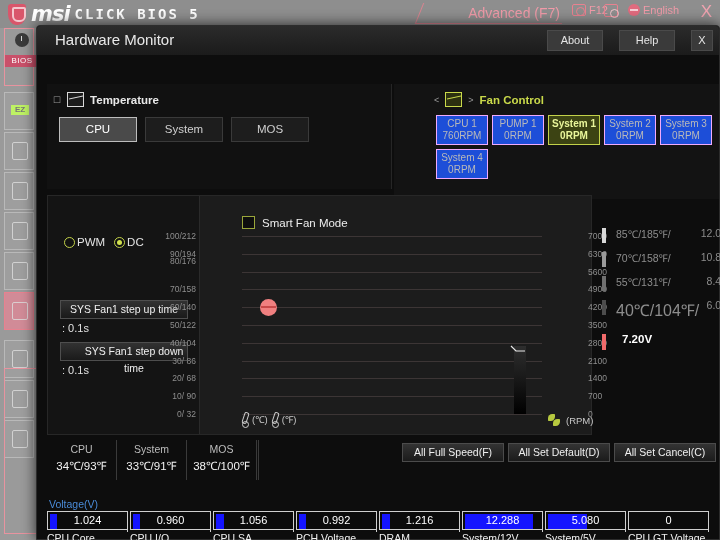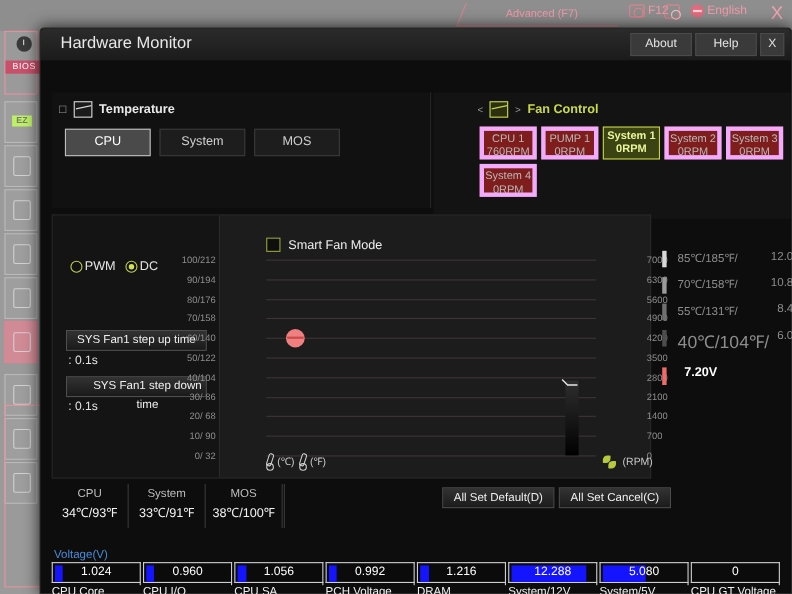--- a/index.html
+++ b/index.html
@@ -29,21 +29,21 @@
   .msi-word {
     font-family:"DejaVu Sans", sans-serif; font-weight:bold; font-style:italic;
     font-size:21px; color:#ffffff; letter-spacing:-1px;
   }
   .msi-click {
     font-family:"DejaVu Sans Mono", monospace; font-weight:bold;
     font-size:14px; color:#ffffff; letter-spacing:2px;
   }
   .adv-mode {
     position:absolute; left:425px; top:3px; width:135px; height:20px;
-    color:#f09aa8; font-size:10px; text-align:center; line-height:20px;
+    color:#f09aa8; font-size:14px; text-align:right; line-height:20px;
   }
   .adv-mode:before {
     content:""; position:absolute; left:-6px; top:0; width:146px; height:20px;
     border-bottom:1px solid #e8818f; border-left:1px solid #e8818f;
     transform: skewX(-22deg); opacity:.85;
   }
   .top-item { position:absolute; top:4px; display:flex; align-items:center; gap:3px;
               color:#f09aa8; font-size:11px; }
   .ico-box { width:14px; height:12px; border:1px solid #e8818f; border-radius:2px; position:relative; }
   .ico-box:after { content:""; position:absolute; left:3px; top:2px; width:7px; height:7px;
@@ -80,21 +80,21 @@
     background:#131313; border:1px solid #2c2c2c;
     box-shadow: 0 0 14px rgba(0,0,0,.75);
     border-radius:4px 4px 0 0;
   }
   .dlg-title {
     position:relative; height:29px;
     background: linear-gradient(#2b2b2b,#1b1b1b);
     border-radius:4px 4px 0 0;
   }
   .dlg-title .t { position:absolute; left:18px; top:5px; color:#e8e8e8; font-size:15px; }
-  .dlg-btns { position:absolute; right:6px; top:4px; display:flex; gap:3px;justify-content:flex-end; }
+  .dlg-btns { position:absolute; right:6px; top:4px; display:flex; gap:16px;justify-content:flex-end; }
   .dlg-btn {
     min-width:56px; height:21px; background:#3a3a3a; color:#e4e4e4;
     border:1px solid #4a4a4a; font-size:11px; text-align:center; line-height:19px;
     cursor:pointer;
   }
   .dlg-btn.sq { min-width:22px; }
 
   .dlg-body { position:absolute; left:0; top:29px; width:682px; height:484px; background:#0d0d0d; }
 
   
@@ -120,21 +120,21 @@
   .tab {
     width:78px; height:25px; background:#1d1d1d; border:1px solid #3a3a3a;
     color:#cfcfcf; font-size:11.5px; text-align:center; line-height:23px; cursor:pointer;
   }
   .tab.sel { background:#4a4a4a; border:1px solid #bdbdbd; color:#ffffff; }
 
   
   .fan-panel { position:absolute; left:357px; top:29px; width:325px; height:115px; background:#131313; }
   .fan-grid { position:absolute; left:42px; top:31px; display:flex; flex-wrap:wrap; gap:4px; width:280px; }
   .fan-box {
-    width:52px; height:30px; background:#7f1d1d; border:4px solid #f0abfc;
+    width:52px; height:30px; background:#1d4ed8; border:1px solid #f0abfc;
     color:#b9b9b9; font-size:10px; text-align:center; padding-top:2px; cursor:pointer;
   }
   .fan-box .n { display:block; font-size:10px; line-height:12px; }
   .fan-box .r { display:block; font-size:10px; line-height:12px; }
   .fan-box.sel { background:#3c4313; border:1px solid #c3d24a; color:#e6f08a; }
   .fan-box.sel .n, .fan-box.sel .r { color:#e9f59a; font-weight:bold; }
   .caret { position:absolute; left:150px; top:112px; width:1px; height:12px; background:#cfcfcf; }
 
   
   .chart-zone { position:absolute; left:10px; top:140px; width:545px; height:240px;
@@ -211,20 +211,25 @@
   .vfill { position:absolute; left:2px; top:2px; height:15px; background:#1414ff; }
   .vval { position:absolute; top:3px; color:#ffffff; font-size:11px; text-align:center; }
   .vlbl { position:absolute; top:21px; left:0; color:#f0f0f0; font-size:10.5px; }
 </style>
 </head>
 <body>
 
 <div id="root">
 
   <div class="bios-top">
+    <div class="msi-logo">
+      <div class="msi-shield"></div>
+      <div class="msi-word">msi</div>
+      <div class="msi-click">CLICK BIOS 5</div>
+    </div>
     <div class="adv-mode">Advanced (F7)</div>
     <div class="top-item" style="left:572px;">
       <span class="ico-box"></span>
       <span>F12</span>
     </div>
     <div class="top-item" style="left:604px;">
       <span class="ico-mag"></span>
     </div>
     <div class="top-item" style="left:628px;">
       <span class="ico-globe"></span>
@@ -356,21 +361,21 @@
             <span class="lb">Smart Fan Mode</span>
           </div>
           <div class="grid-area" id="grid-area">
               <div class="gline" style="top: 0px;"></div>
               <div class="ytick" style="top: -5px;">100/212</div>
               <div class="rtick" style="top: -5px;">7000</div>
               <div class="gline" style="top: 18px;"></div>
               <div class="ytick" style="top: 13px;">90/194</div>
               <div class="rtick" style="top: 13px;">6300</div>
               <div class="gline" style="top: 36px;"></div>
-              <div class="ytick" style="top: 31px;">80/176</div>
+              <div class="ytick" style="top: 20px;">80/176</div>
               <div class="rtick" style="top: 31px;">5600</div>
               <div class="gline" style="top: 53px;"></div>
               <div class="ytick" style="top: 48px;">70/158</div>
               <div class="rtick" style="top: 48px;">4900</div>
               <div class="gline" style="top: 71px;"></div>
               <div class="ytick" style="top: 66px;">60/140</div>
               <div class="rtick" style="top: 66px;">4200</div>
               <div class="gline" style="top: 89px;"></div>
               <div class="ytick" style="top: 84px;">50/122</div>
               <div class="rtick" style="top: 84px;">3500</div>
@@ -429,20 +434,21 @@
             <span style="position:absolute;left:14px;top:2px;font-size:16px;color:#8d8d8d;">40℃/104℉/</span>
             <span style="position:absolute;left:88px;top:2px;width:44px;text-align:right;font-size:10.5px;color:#8d8d8d;">6.00V</span>
           </div>
           <div style="position: relative; height: 24px; margin-top: 10px;">
             <span style="position:absolute;left:0;top:3px;width:4px;height:16px;background:#f06a6a;"></span>
             <span style="position:absolute;left:20px;top:2px;font-size:11.5px;color:#ffffff;font-weight:bold;">7.20V</span>
           </div>
         </div>
 
       <div class="set-btns">
+        <div class="set-btn">All Full Speed(F)</div>
         <div class="set-btn">All Set Default(D)</div>
         <div class="set-btn">All Set Cancel(C)</div>
       </div>
 
       <div class="temp-read">
         <div class="tr-cell" style="left:0px;">
           <span class="k">CPU</span>
           <span class="v">34℃/93℉</span>
         </div>
         <div class="tr-cell" style="left:70px;">

